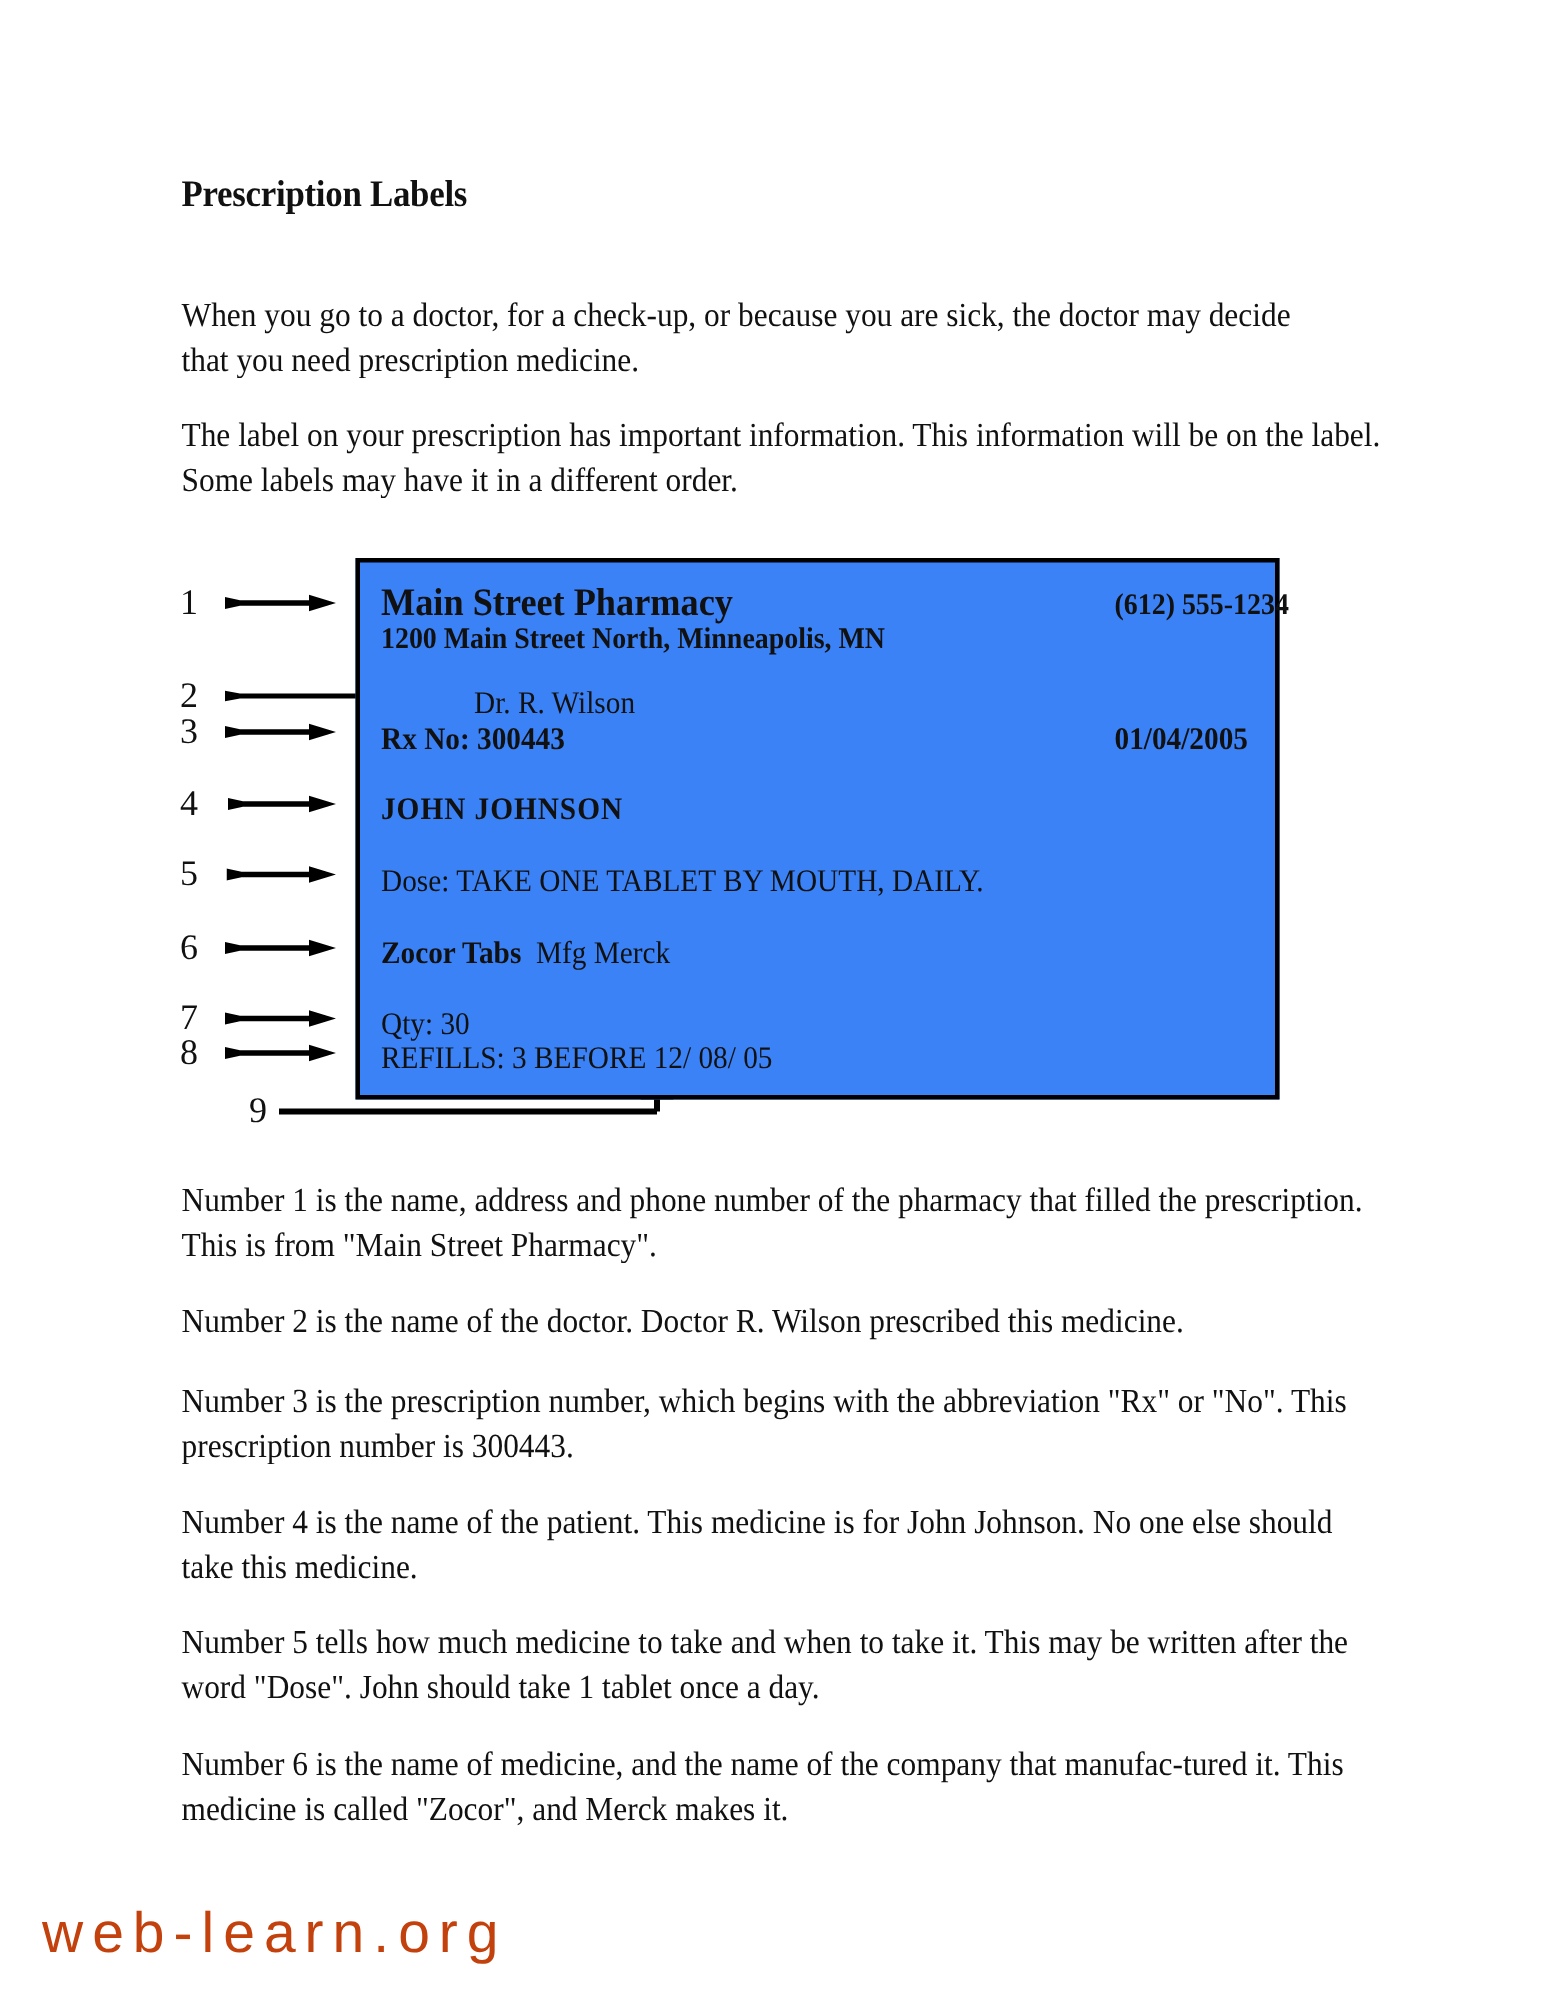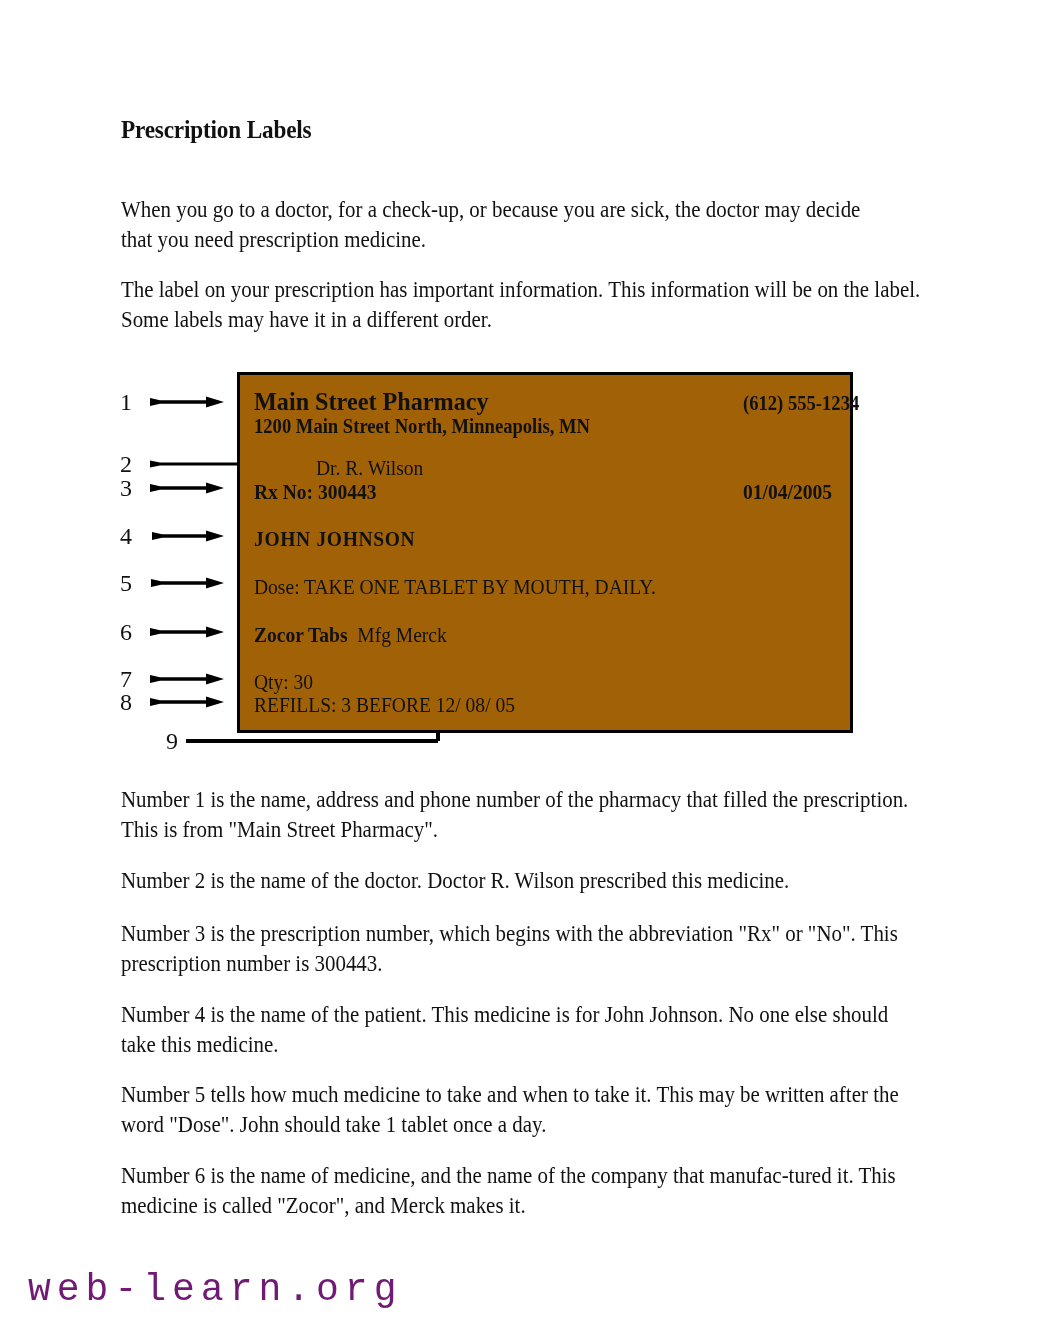--- a/index.html
+++ b/index.html
@@ -49,21 +49,21 @@
 
   
   .label-box {
     position: absolute;
     left: 237px;
     top: 372px;
     width: 616px;
     height: 361px;
     border: 3px solid #000000;
     box-sizing: border-box;
-    background: #a16207;
+    background: #3b82f6;
   }
   .label-inner {
     position: absolute;
     left: 0; top: 0;
     width: 100%;
     height: 100%;
   }
   .lbl-line {
     position: absolute;
     white-space: nowrap;
@@ -148,24 +148,24 @@
     position: absolute;
     height: 14px;
   }
   .arrow svg { display: block; }
 
   
   .watermark {
     position: absolute;
     left: 28px;
     top: 1268px;
-    font-family: Liberation Mono, monospace;
+    font-family: Liberation Sans, sans-serif;
     font-size: 38px;
     letter-spacing: 6px;
-    color: #701a75;
+    color: #c2410c;
     white-space: nowrap;
   }
 </style>
 </head>
 <body>
 
 <div class="page">
 
   <div class="title">Prescription Labels</div>
 

